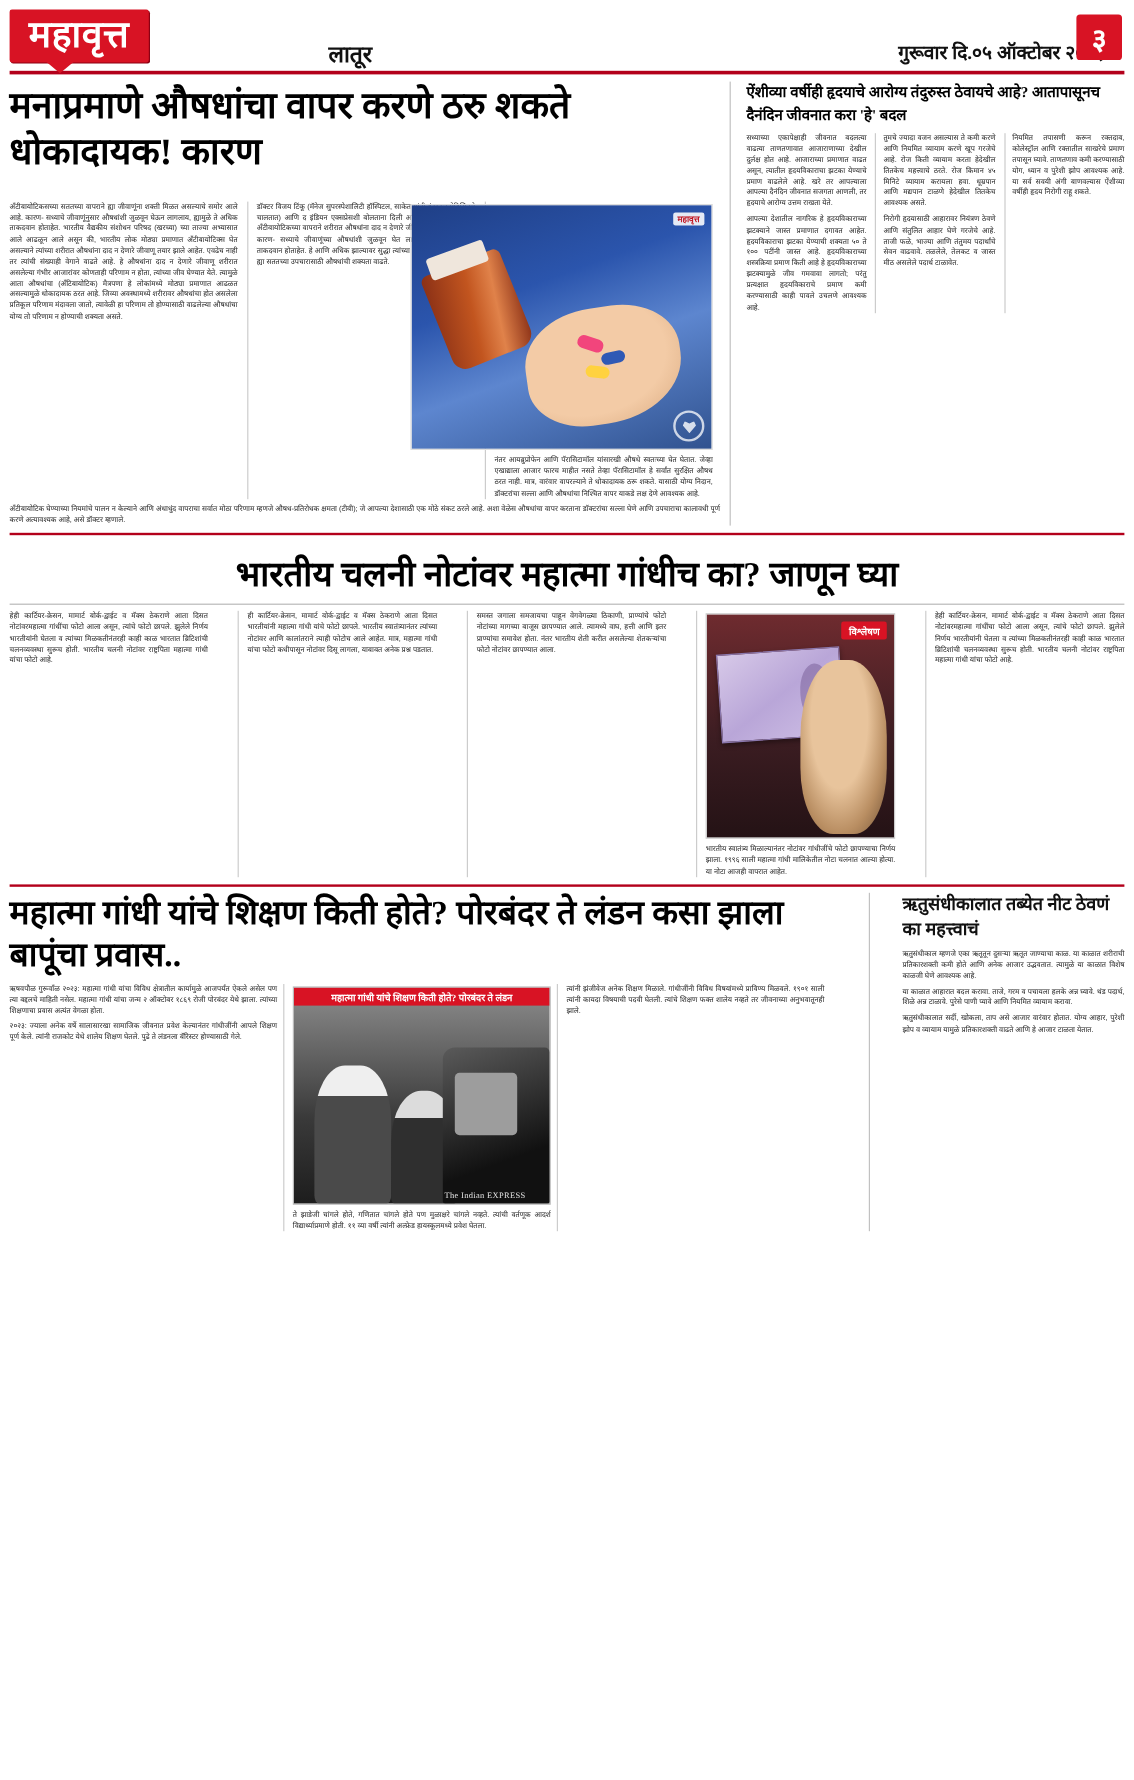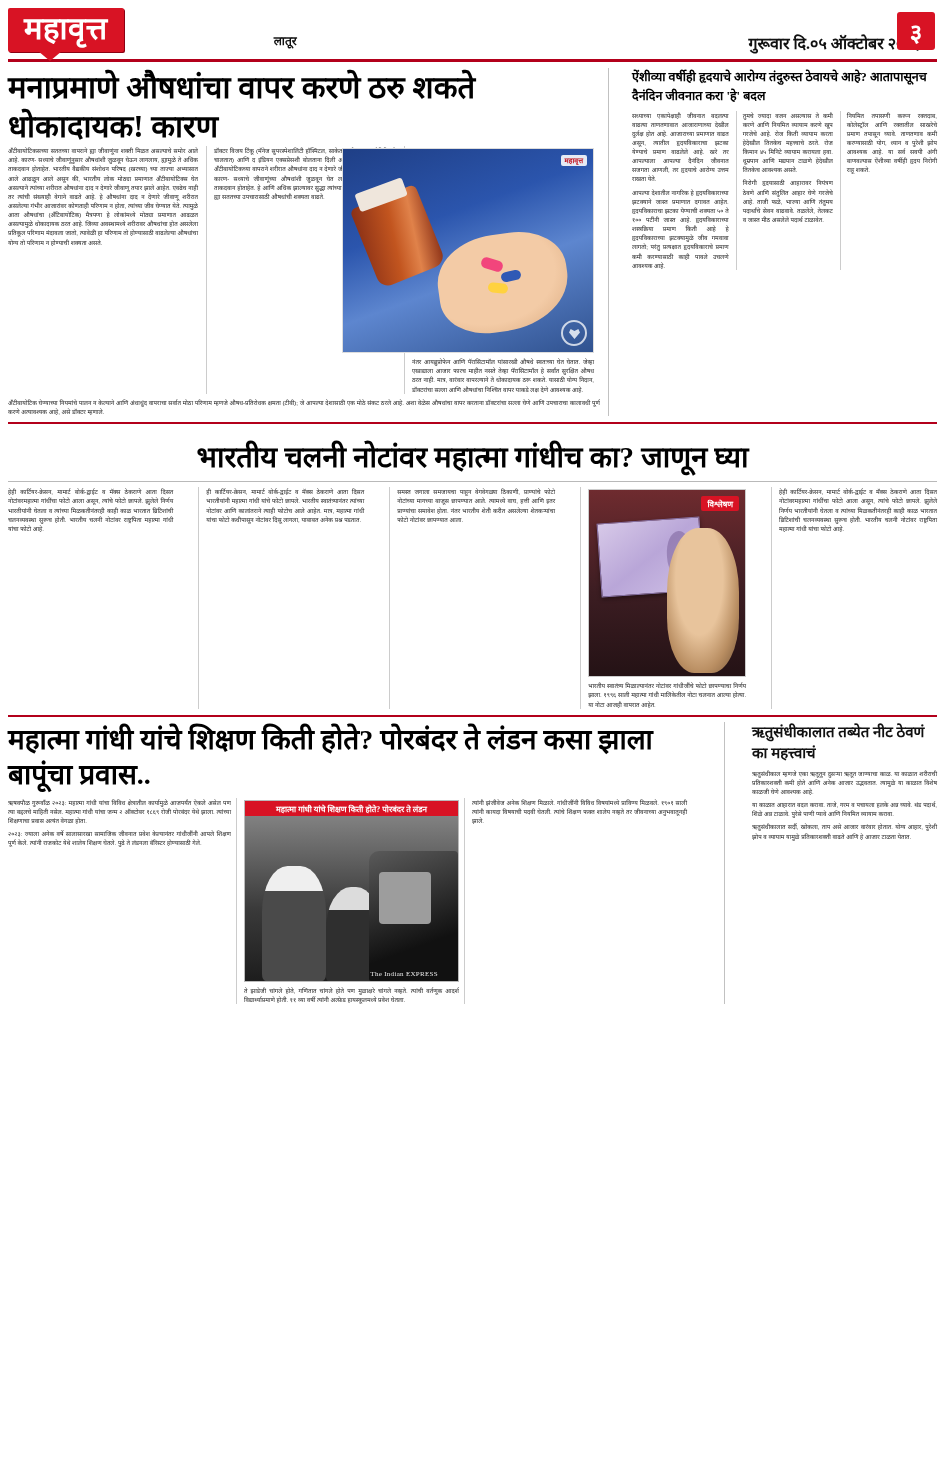--- a/index.html
+++ b/index.html
@@ -50,21 +50,21 @@
     left: 30px;
     bottom: -9px;
     width: 0; height: 0;
     border-left: 12px solid transparent;
     border-right: 12px solid transparent;
     border-top: 10px solid #d81324;
   }
   .masthead-city {
     font-family: Liberation Mono, monospace;
     font-weight: bold;
-    font-size: 12px;
+    font-size: 19px;
     color: #111;
     margin-left: 150px;
     margin-top: 26px;
     white-space: nowrap;
   }
   .masthead-date {
     font-family: "Liberation Serif", serif;
     font-weight: bold;
     font-size: 16px;
     color: #111;
@@ -114,25 +114,25 @@
     height: 1px;
     background: #b9b9b9;
   }
 
   
   .sec1 {
     display: flex;
     margin-top: 6px;
   }
   .sec1-left { width: 600px; padding-right: 8px; }
-  .sec1-right { width: 329px; padding-left: 23px; border-left: 1px solid #c1c1c1; }
+  .sec1-right { width: 329px; padding-left: 13px; border-left: 1px solid #c1c1c1; }
   .sec1-head {
     font-size: 31px;
     line-height: 1.26;
-    margin-bottom: 0;
+    margin-bottom: 22px;
   }
   .sec1-cols {
     display: flex;
     gap: 8px;
   }
   .sec1-cols > div { width: 190px; }
   .sec1-cols > div + div { padding-left: 7px; border-left: 1px solid #cccccc; }
 
   .photo {
     position: relative;

